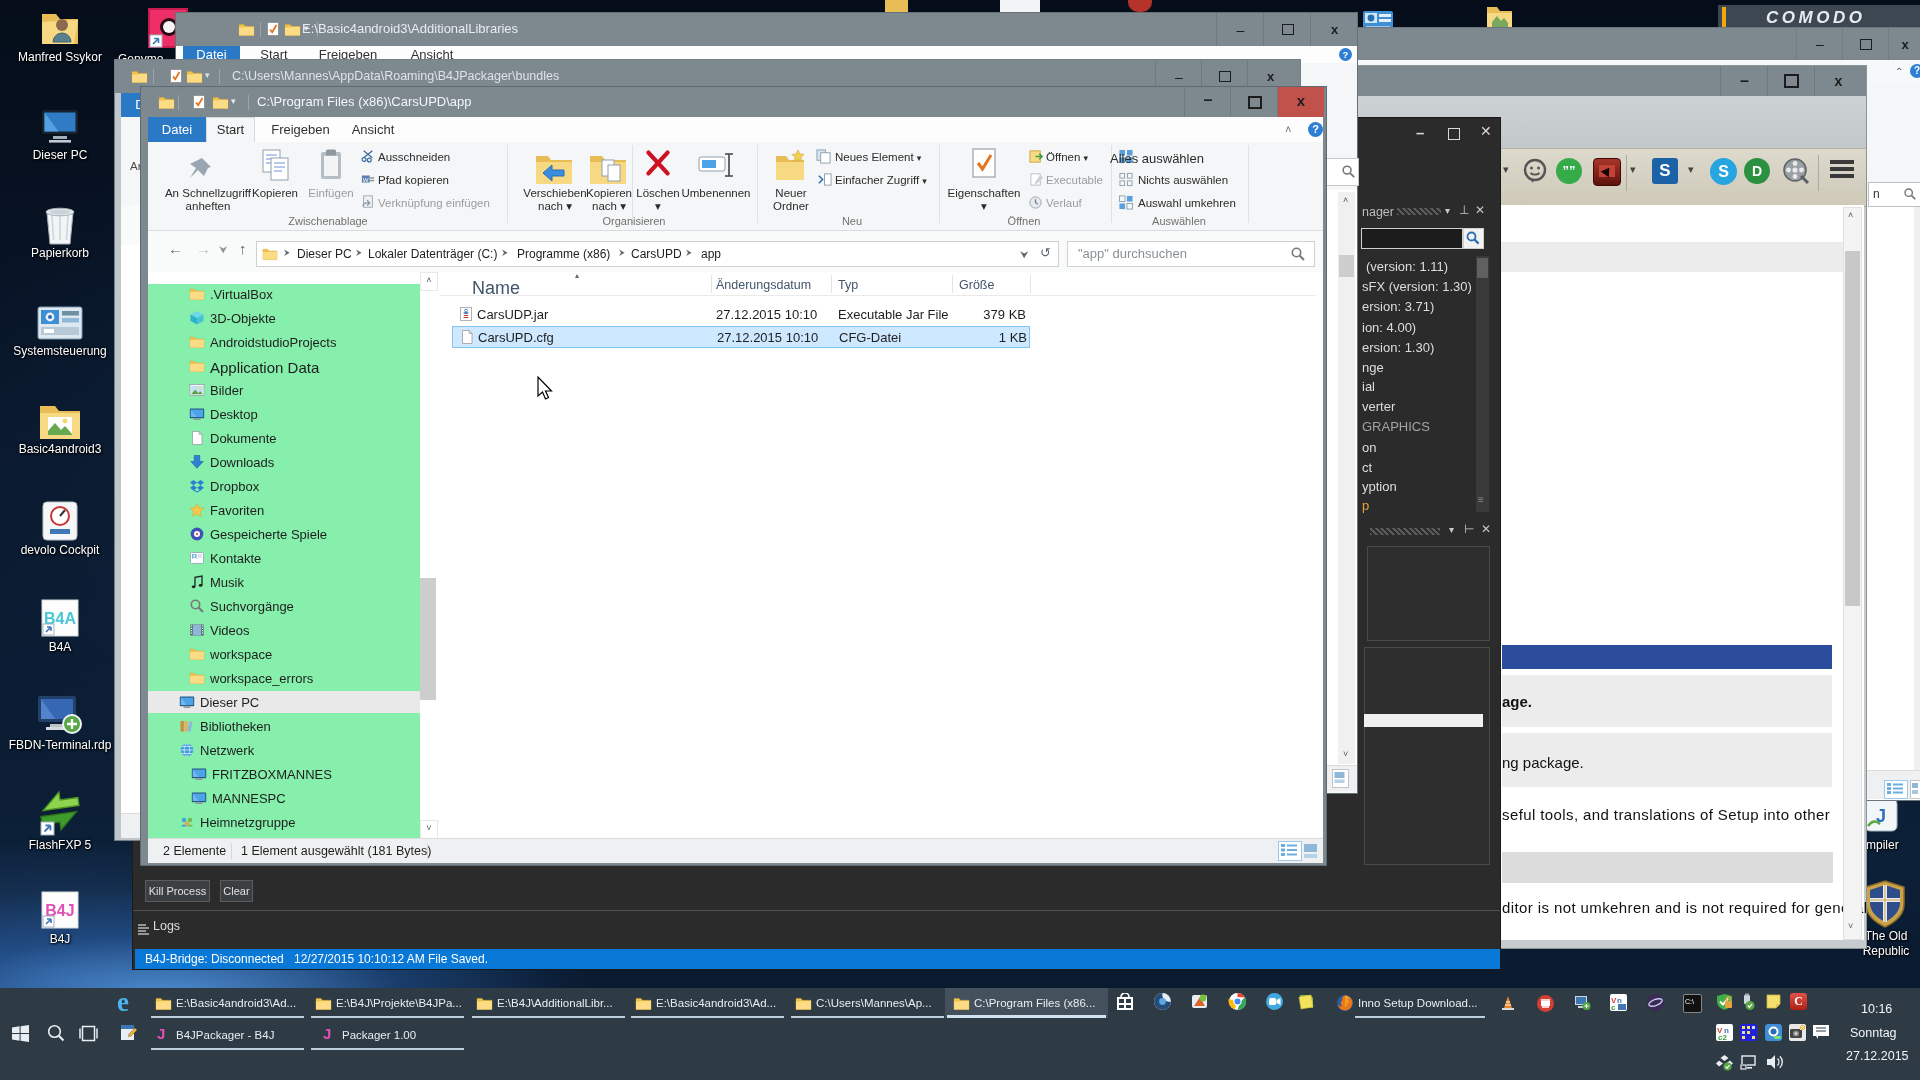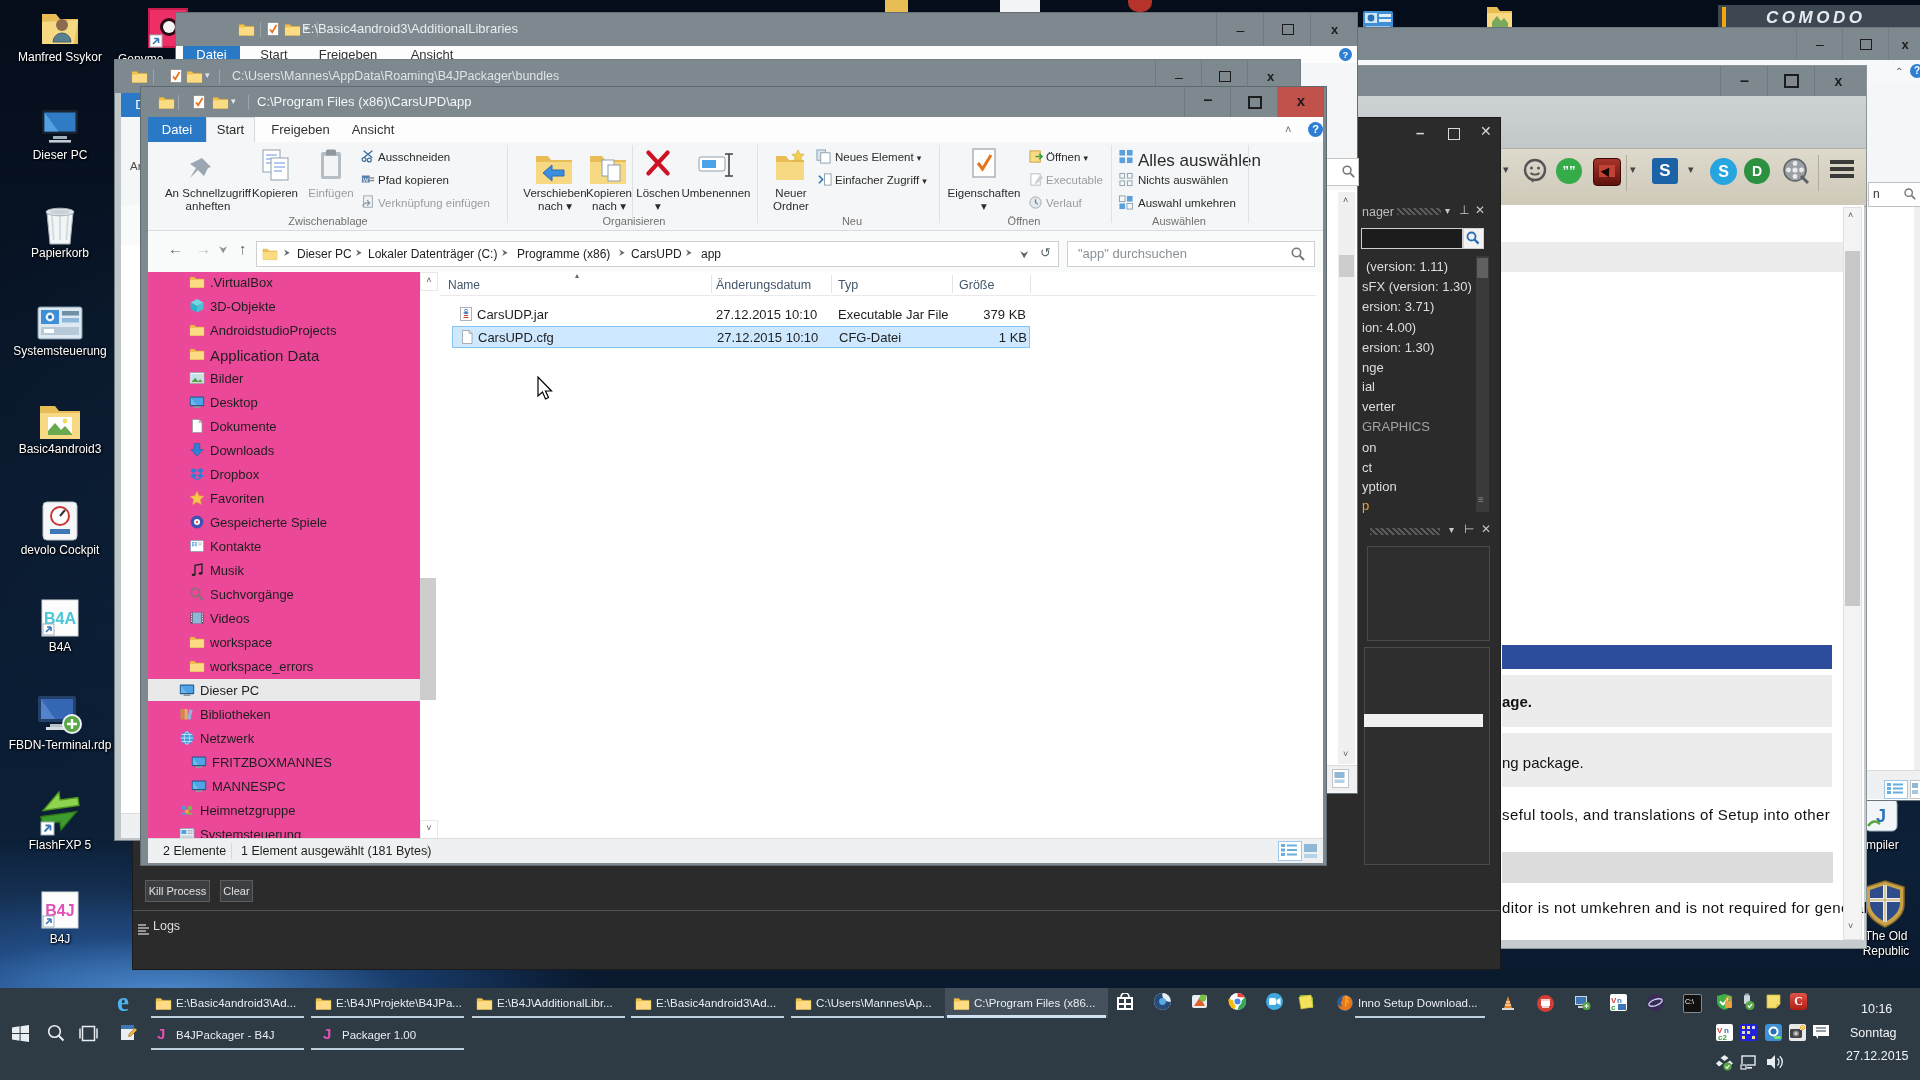--- a/index.html
+++ b/index.html
@@ -448,20 +448,25 @@
   <div class="a" style="left:1231px;top:529px;width:124px;height:216px;border:1px solid #4a4a4a;background:#2e2e2e"></div>
   <div class="a" style="left:1231px;top:596px;width:119px;height:13px;background:#f0f0f0"></div>
 
   <div class="a" style="left:12px;top:762px;width:63px;height:20px;background:#3c3f41;border:1px solid #5c5c5c;color:#e0e0e0;font-size:11px;text-align:center;line-height:20px">Kill Process</div>
   <div class="a" style="left:87px;top:762px;width:31px;height:20px;background:#3c3f41;border:1px solid #5c5c5c;color:#e0e0e0;font-size:11px;text-align:center;line-height:20px">Clear</div>
   <div class="a" style="left:0;top:792px;width:1367px;height:1px;background:#515151"></div>
   <div class="a" style="left:4px;top:803px;width:13px;height:12px"><svg width="13" height="12" viewBox="0 0 13 12">
         <path d="M1 2 h8 M1 5 h11 M1 8 h8 M1 11 h11" stroke="#bbb" stroke-width="1.4"></path>
       </svg></div>
   <div class="t" style="left:20px;top:801px;color:#ddd;font-size:12.5px">Logs</div>
+  <div class="a" style="left:2px;top:831px;width:1365px;height:20px;background:#0a78d7">
+    <div class="t" style="left:10px;top:3px;color:#fff;font-size:12px">B4J-Bridge: Disconnected</div>
+    <div class="t" style="left:159px;top:3px;color:#fff;font-size:12px">12/27/2015 10:10:12 AM</div>
+    <div class="t" style="left:293px;top:3px;color:#fff;font-size:12px">File Saved.</div>
+  </div>
 </div>
 
 <div class="a" style="left:176px;top:13px;width:1181px;height:780px;background:#f5f6f7;box-shadow:0 0 0 1px #666f73">
   <div class="a gwin" style="left:0;top:0;width:1181px;height:33px">
     <svg class="a" style="left:62px;top:8px" width="17" height="17" viewBox="0 0 16 16">
         <use href="#sfolder"></use>
       </svg>
     <div class="a" style="left:84px;top:9px;width:1px;height:15px;background:#9aa4a9"></div>
     <svg class="a" style="left:89px;top:8px" width="16" height="16" viewBox="0 0 16 16">
         <use href="#schk"></use>
@@ -678,21 +683,21 @@
     <div class="t rgray" style="left:898px;top:55px;font-size:11.5px">Verlauf</div>
     <div class="rlabel" style="left:826px;top:73px;width:100px">Öffnen</div>
     <div class="sep" style="left:963px;top:3px;height:78px"></div>
 
     <svg class="a" style="left:970px;top:7px" width="16" height="15" viewBox="0 0 16 16">
         <rect x="1" y="1" width="6" height="6" fill="#5ba0dc"></rect>
         <rect x="9" y="1" width="6" height="6" fill="#5ba0dc"></rect>
         <rect x="1" y="9" width="6" height="6" fill="#5ba0dc"></rect>
         <rect x="9" y="9" width="6" height="6" fill="#5ba0dc"></rect>
       </svg>
-    <div class="t" style="left:990px;top:9px;font-size:17px;color:#2b2b2b">Alles auswählen</div>
+    <div class="t" style="left:962px;top:9px;font-size:13px;color:#2b2b2b">Alles auswählen</div>
     <svg class="a" style="left:970px;top:30px" width="16" height="15" viewBox="0 0 16 16">
         <rect x="1.5" y="1.5" width="5" height="5" fill="none" stroke="#8da0ad"></rect>
         <rect x="9.5" y="1.5" width="5" height="5" fill="none" stroke="#8da0ad"></rect>
         <rect x="1.5" y="9.5" width="5" height="5" fill="none" stroke="#8da0ad"></rect>
         <rect x="9.5" y="9.5" width="5" height="5" fill="none" stroke="#8da0ad"></rect>
       </svg>
     <div class="t" style="left:990px;top:32px;font-size:11.5px;color:#2b2b2b">Nichts auswählen</div>
     <svg class="a" style="left:970px;top:53px" width="16" height="15" viewBox="0 0 16 16">
         <rect x="1" y="1" width="6" height="6" fill="none" stroke="#8da0ad"></rect>
         <rect x="9" y="1" width="6" height="6" fill="#5ba0dc"></rect>
@@ -728,21 +733,21 @@
     </div>
     <div class="a" style="left:919px;top:10px;width:246px;height:24px;background:#fff;border:1px solid #d0d0d0">
       <div class="t" style="left:10px;top:4px;color:#8a9196;font-size:13px">"app" durchsuchen</div>
       <svg class="a" style="left:222px;top:4px" width="16" height="16" viewBox="0 0 16 16">
           <use href="#smag"></use>
         </svg>
     </div>
   </div>
 
   <div class="a" style="left:7px;top:185px;width:1175px;height:566px;background:#fff">
-    <div class="a" style="left:0;top:0;width:272px;height:566px;background:#ec4899;overflow:hidden">
+    <div class="a" style="left:0;top:12px;width:272px;height:566px;background:#86efac;overflow:hidden">
 <svg class="a" style="left:41px;top:2px" width="16" height="16" viewBox="0 0 16 16">
           <use href="#sfolder"></use>
         </svg>
 <div class="t" style="left:62px;top:3px;color:#1e1e1e;font-size:13px">.VirtualBox</div>
 <svg class="a" style="left:41px;top:26px" width="16" height="16" viewBox="0 0 16 16">
           <use href="#scube"></use>
         </svg>
 <div class="t" style="left:62px;top:27px;color:#1e1e1e;font-size:13px">3D-Objekte</div>
 <svg class="a" style="left:41px;top:50px" width="16" height="16" viewBox="0 0 16 16">
           <use href="#sfolder"></use>
@@ -837,21 +842,21 @@
 
     <div class="a" style="left:272px;top:0px;width:17px;height:566px;background:#fff">
       <div class="a" style="left:0;top:0;width:16px;height:17px;background:#fff;border:1px solid #e8e8e8;color:#555;font-size:9px;text-align:center;line-height:15px">˄</div>
       <div class="a" style="left:0;top:306px;width:16px;height:122px;background:#cdcdcd"></div>
       <div class="a" style="left:0;top:548px;width:16px;height:17px;background:#fff;border:1px solid #e8e8e8;color:#555;font-size:9px;text-align:center;line-height:15px">˅</div>
     </div>
 
     <div class="a" style="left:292px;top:0;width:883px;height:566px">
       <div class="a" style="left:0;top:0;width:876px;height:23px;border-bottom:1px solid #eaeaea">
         <div class="t" style="left:135px;top:-1px;color:#5f6a70;font-size:8px">▴</div>
-        <div class="t" style="left:8px;top:6px;color:#42566b;font-size:12px">Name</div>
+        <div class="t" style="left:32px;top:6px;color:#42566b;font-size:18px">Name</div>
         <div class="sep" style="left:271px;top:3px;height:18px;background:#e4e4e4"></div>
         <div class="t" style="left:276px;top:6px;color:#42566b;font-size:12.5px">Änderungsdatum</div>
         <div class="sep" style="left:391px;top:3px;height:18px;background:#e4e4e4"></div>
         <div class="t" style="left:398px;top:6px;color:#42566b;font-size:12.5px">Typ</div>
         <div class="sep" style="left:512px;top:3px;height:18px;background:#e4e4e4"></div>
         <div class="t" style="left:519px;top:6px;color:#42566b;font-size:12.5px">Größe</div>
         <div class="sep" style="left:590px;top:3px;height:18px;background:#e4e4e4"></div>
       </div>
       <div class="a" style="left:0;top:31px;width:876px;height:22px">
         <svg class="a" style="left:18px;top:3px" width="16" height="16" viewBox="0 0 16 16">

